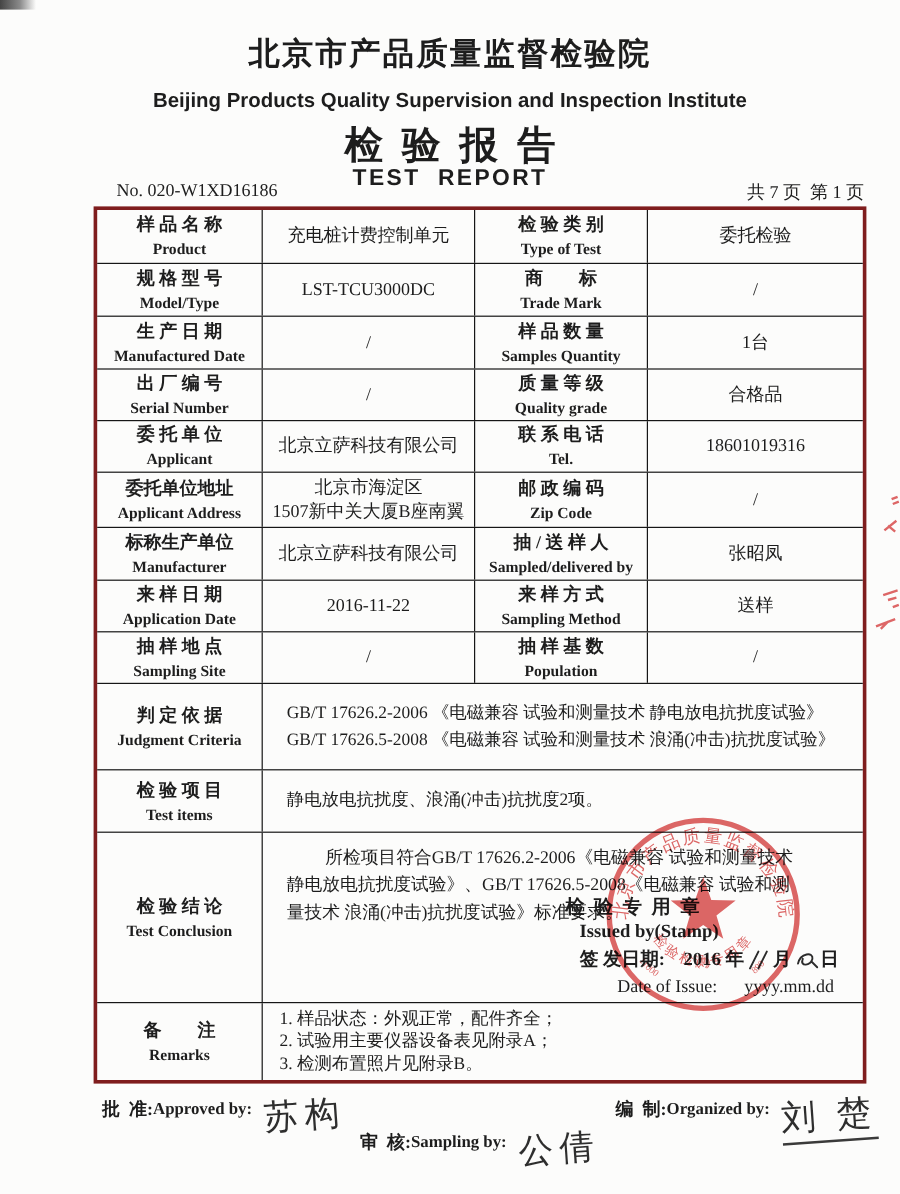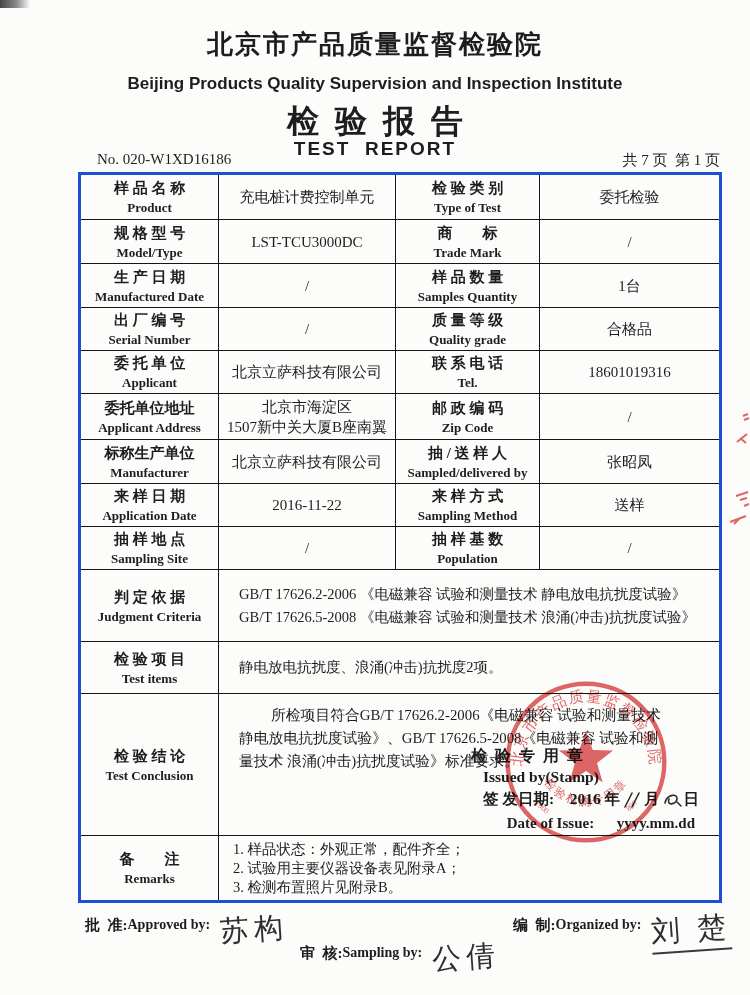--- a/index.html
+++ b/index.html
@@ -18,21 +18,21 @@
   .title-cn { position:absolute; top:100px; left:0; right:0; text-align:center;
               font-size:32px; font-weight:700; white-space:pre; }
   .title-en { position:absolute; top:138px; left:0; right:0; text-align:center;
               font-size:19px; font-weight:700; letter-spacing:2px; white-space:pre;
               font-family:"Liberation Sans","DejaVu Sans",sans-serif; }
   .report-no { position:absolute; top:151px; left:97px; font-size:15px; }
   .pagination { position:absolute; top:151px; right:30px; font-size:15px; white-space:pre; }
 
   
   .tbl { position:absolute; left:78px; top:172px; width:644px;
-         border:3px solid #1d4ed8; }
+         border:3px solid #7f1d1d; }
   .row { display:flex; border-bottom:1px solid #161616; }
   .row:last-child { border-bottom:none; }
   .cell { border-right:1px solid #161616; display:flex; flex-direction:column;
           justify-content:center; align-items:center; text-align:center; overflow:hidden; }
   .cell:last-child { border-right:none; }
   .c1 { width:138px; } .c2 { width:177px; } .c3 { width:144px; } .c4 { flex:1;text-align:center; }
   .wide { flex:1; align-items:flex-start; text-align:left; padding-left:20px; }
   .lab-cn { font-size:15px; font-weight:700; line-height:21px; white-space:pre; }
   .lab-en { font-size:13px; font-weight:700; line-height:17px; }
   .val { font-size:15px; line-height:20px; }
@@ -40,21 +40,21 @@
   .h72{height:72px} .h52{height:52px} .h142{height:142px} .h64{height:64px}
   .jline { font-size:14.5px; line-height:23px; white-space:pre; }
   .concl-cell { position:relative; justify-content:flex-start; padding-top:10px; }
   .cline { font-size:14.8px; line-height:23px; white-space:pre; }
   .indent { padding-left:32px; }
   .stamp-cn { position:absolute; top:52px; left:252px; font-size:16px;
               font-weight:700; white-space:pre; letter-spacing:2px; }
   .stamp-en { position:absolute; top:74px; left:264px; font-size:15.5px; font-weight:700; }
   .issue-cn { position:absolute; top:95px; right:20px; font-size:15.5px; font-weight:700;
               display:flex; align-items:center; white-space:pre; }
-  .issue-en { position:absolute; top:121px; right:24px; font-size:15px; font-weight:700;
+  .issue-en { position:absolute; top:121px; right:24px; font-size:15px; font-weight:400;
               white-space:pre;text-align:center; }
   .rem-cell { align-items:flex-start; text-align:left; padding-left:14px; }
   .rline { font-size:14.5px; line-height:19px; white-space:pre; }
 
   
   .seal { position:absolute; left:497px; top:673px; width:178px; height:178px;
           mix-blend-mode:multiply; opacity:.85; pointer-events:none; z-index:6; }
   .hw { stroke:#2b2b2b; stroke-width:1.6; fill:none; stroke-linecap:round; }
 
   

